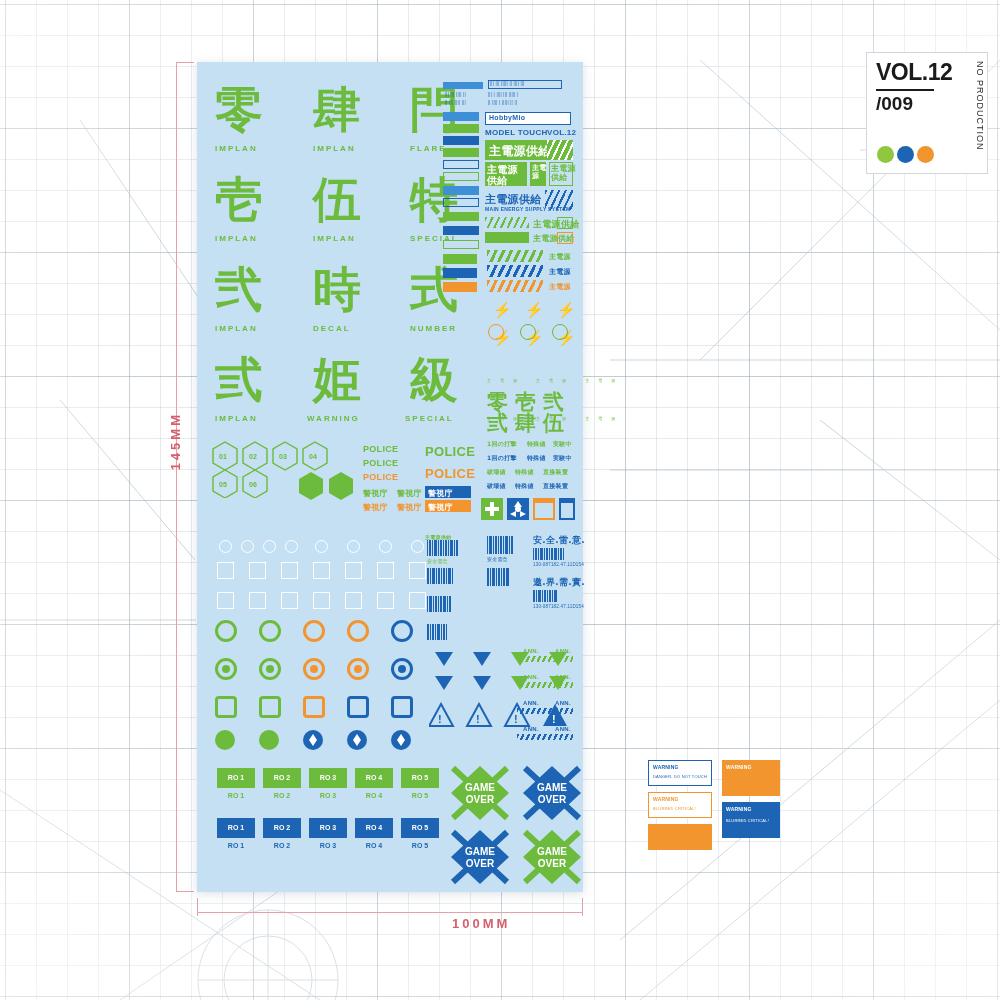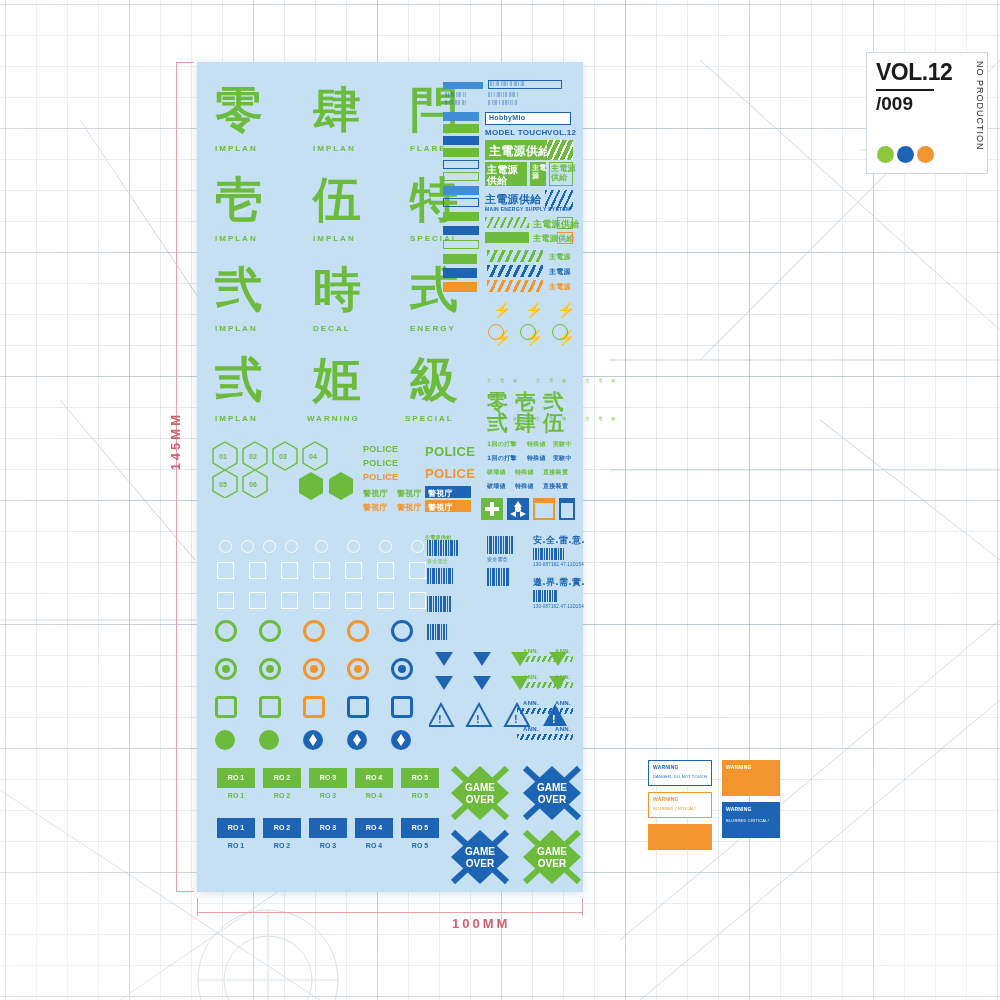--- a/index.html
+++ b/index.html
@@ -163,21 +163,21 @@
   <div class="kanji" style="left:116px;top:113px;font-size:48px;">伍</div>
   <div class="latin" style="left:116px;top:172px;">IMPLAN</div>
   <div class="kanji" style="left:213px;top:113px;font-size:48px;">特</div>
   <div class="latin" style="left:213px;top:172px;">SPECIAL</div>
 
   <div class="kanji" style="left:18px;top:203px;font-size:48px;">弐</div>
   <div class="latin" style="left:18px;top:262px;">IMPLAN</div>
   <div class="kanji" style="left:116px;top:203px;font-size:48px;">時</div>
   <div class="latin" style="left:116px;top:262px;">DECAL</div>
   <div class="kanji" style="left:213px;top:203px;font-size:48px;">式</div>
-  <div class="latin" style="left:213px;top:262px;">ENERGY</div>
+  <div class="latin" style="left:213px;top:262px;">NUMBER</div>
 
   <div class="kanji" style="left:18px;top:293px;font-size:48px;">弎</div>
   <div class="latin" style="left:18px;top:352px;">IMPLAN</div>
   <div class="kanji" style="left:116px;top:293px;font-size:48px;">姫</div>
   <div class="latin" style="left:110px;top:352px;">WARNING</div>
   <div class="kanji" style="left:213px;top:293px;font-size:48px;">級</div>
   <div class="latin" style="left:208px;top:352px;">SPECIAL</div>
 
   <div class="chip" style="left:291px;top:18px;width:74px;height:9px;border:1px solid #1d64b4;background:#c5e0f2;"></div>
   <div class="tiny" style="left:293px;top:19px;color:#1d64b4;">||| ||| ||||| || |||| |||</div>

